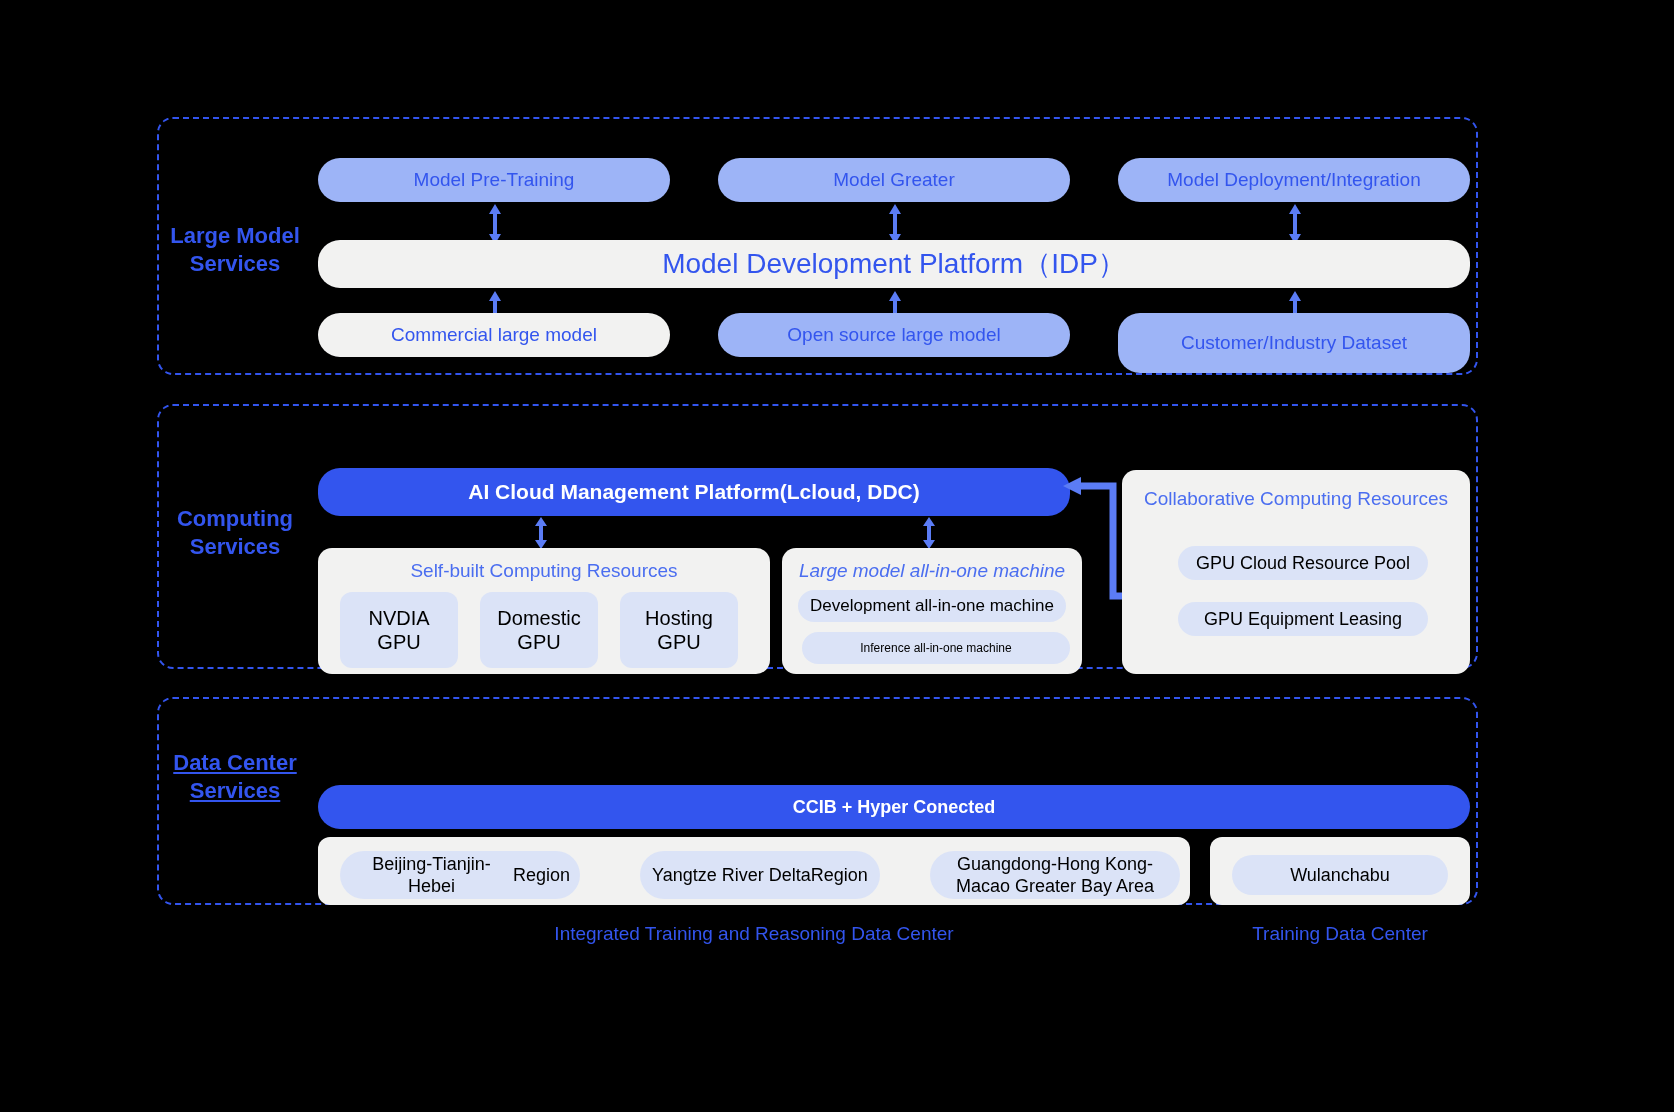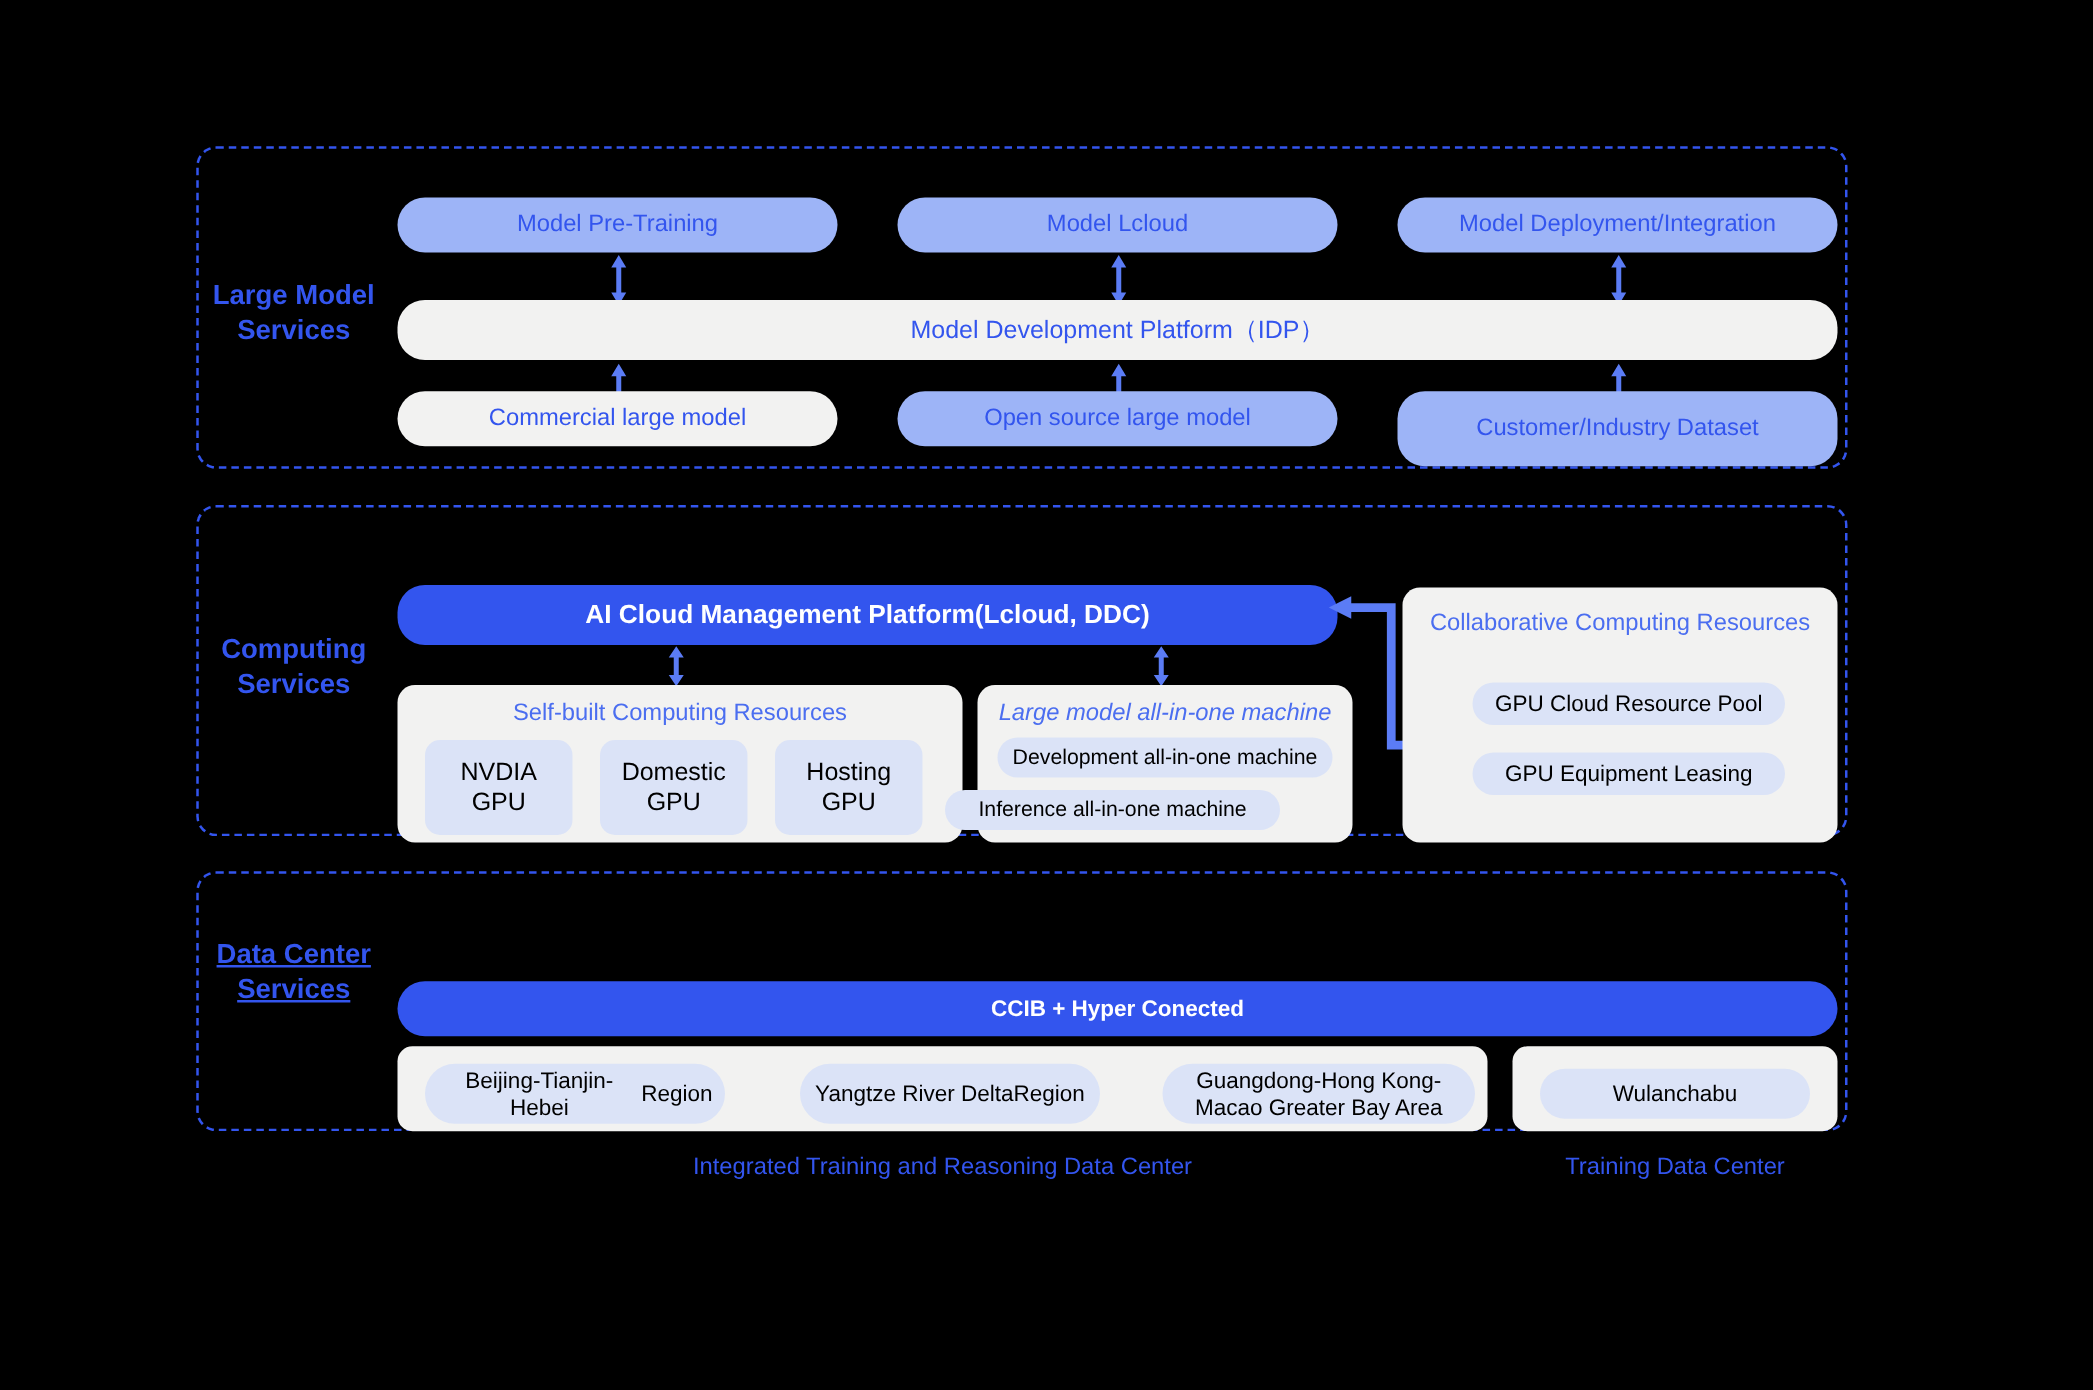--- a/index.html
+++ b/index.html
@@ -95,37 +95,37 @@
 
 <div class="section-label" id="label-large-model">
   <div>Large Model</div>
   <div>Services</div>
 </div>
 
 <div class="pill blue-light" style="left:318px; top:158px; width:352px; height:44px;">
   <span>Model Pre-Training</span>
 </div>
 <div class="pill blue-light" style="left:718px; top:158px; width:352px; height:44px;">
-  <span>Model Lcloud</span>
+  <span>Model Greater</span>
 </div>
 <div class="pill blue-light" style="left:1118px; top:158px; width:352px; height:44px;">
   <span>Model Deployment/Integration</span>
 </div>
 
 <svg class="dbl-arrow" style="left:488px; top:203px;" width="14" height="42" viewBox="0 0 14 42">
   <path d="M7 1 L13 11 L9 11 L9 31 L13 31 L7 41 L1 31 L5 31 L5 11 L1 11 Z" fill="#5b7cf5"></path>
 </svg>
 <svg class="dbl-arrow" style="left:888px; top:203px;" width="14" height="42" viewBox="0 0 14 42">
   <path d="M7 1 L13 11 L9 11 L9 31 L13 31 L7 41 L1 31 L5 31 L5 11 L1 11 Z" fill="#5b7cf5"></path>
 </svg>
 <svg class="dbl-arrow" style="left:1288px; top:203px;" width="14" height="42" viewBox="0 0 14 42">
   <path d="M7 1 L13 11 L9 11 L9 31 L13 31 L7 41 L1 31 L5 31 L5 11 L1 11 Z" fill="#5b7cf5"></path>
 </svg>
 
-<div class="pill grey" style="left:318px; top:240px; width:1152px; height:48px; font-size:20px;">
+<div class="pill grey" style="left:318px; top:240px; width:1152px; height:48px; font-size:28px;">
   <span>Model Development Platform（IDP）</span>
 </div>
 
 <svg class="dbl-arrow" style="left:488px; top:290px;" width="14" height="42" viewBox="0 0 14 42">
   <path d="M7 1 L13 11 L9 11 L9 31 L13 31 L7 41 L1 31 L5 31 L5 11 L1 11 Z" fill="#5b7cf5"></path>
 </svg>
 <svg class="dbl-arrow" style="left:888px; top:290px;" width="14" height="42" viewBox="0 0 14 42">
   <path d="M7 1 L13 11 L9 11 L9 31 L13 31 L7 41 L1 31 L5 31 L5 11 L1 11 Z" fill="#5b7cf5"></path>
 </svg>
 <svg class="dbl-arrow" style="left:1288px; top:290px;" width="14" height="42" viewBox="0 0 14 42">
@@ -181,21 +181,21 @@
   <span>Hosting</span>
   <span>GPU</span>
 </div>
 
 <div class="panel" style="left:782px; top:548px; width:300px; height:126px;">
   <div class="panel-title" style="top:11px;font-style:italic;">Large model all-in-one machine</div>
 </div>
 <div class="pill soft" style="left:798px; top:590px; width:268px; height:32px; border-radius:16px; font-size:17px;">
   <span>Development all-in-one machine</span>
 </div>
-<div class="pill soft" style="left:756px; top:632px; width:268px; height:32px; border-radius:16px; font-size:17px;">
+<div class="pill soft" style="left:802px; top:632px; width:268px; height:32px; border-radius:16px; font-size:12px;">
   <span>Inference all-in-one machine</span>
 </div>
 
 <div class="panel" style="left:1122px; top:470px; width:348px; height:204px;">
   <div class="panel-title" style="top:17px;">Collaborative Computing Resources</div>
 </div>
 <div class="pill soft" style="left:1178px; top:546px; width:250px; height:34px; border-radius:17px; font-size:18px;">
   <span>GPU Cloud Resource Pool</span>
 </div>
 <div class="pill soft" style="left:1178px; top:602px; width:250px; height:34px; border-radius:17px; font-size:18px;">

